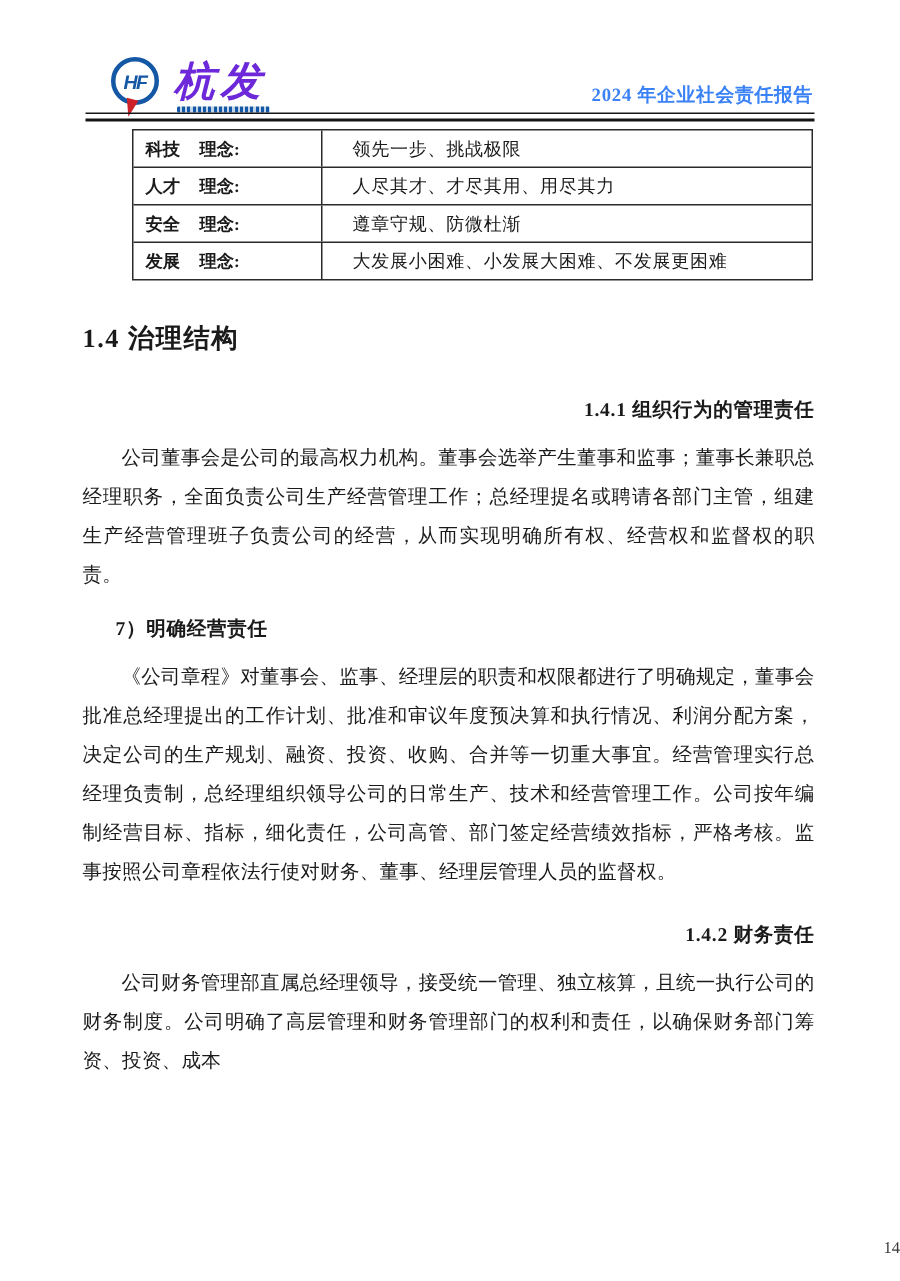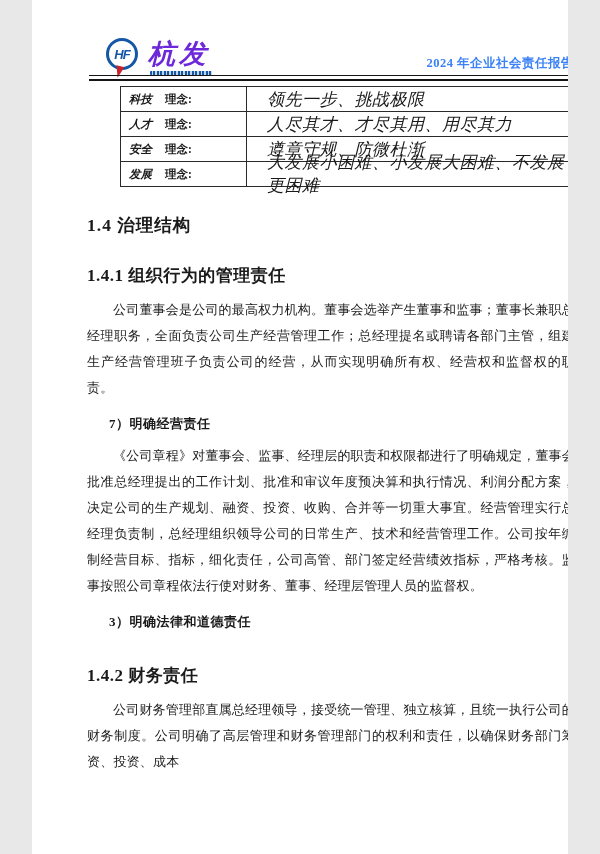--- a/index.html
+++ b/index.html
@@ -1,17 +1,17 @@
 <!DOCTYPE html>
 <html><head>
 <meta charset="utf-8">
 <style>
   html, body { margin:0; padding:0; background:#e8e8e8; }
   .page {
-    position:relative; width:536px; height:854px; margin:0 auto;
+    position:relative; width:600px; height:854px; margin:0 auto;
     background:#ffffff; overflow:hidden;
     font-family:"Liberation Serif","DejaVu Serif",serif;
     color:#1a1a1a;
   }
 
   
   .header { position:absolute; top:0; left:0; width:600px; height:84px; }
   .logo { position:absolute; top:38px; left:74px; width:200px; height:44px; }
   .logo-circle {
     position:absolute; top:0; left:0; width:26px; height:26px;
@@ -52,28 +52,28 @@
     position:absolute; top:86px; left:88px; width:454px;
     border:1.2px solid #2a2a2a; box-sizing:border-box; background:#fff;
   }
   .ct-row { display:flex; height:24px; border-bottom:1px solid #2a2a2a; align-items:center; }
   .ct-row:last-child { border-bottom:none; }
   .ct-left {
     width:126px; height:100%; box-sizing:border-box; border-right:1.2px solid #2a2a2a;
     display:flex; align-items:center; padding-left:8px;
     font-weight:bold; font-size:11.5px;
   }
-  .ct-left .cat { margin-right:13px;font-style:italic; }
-  .ct-right { flex:1; padding-left:20px; font-size:17px; letter-spacing:0.5px;font-style:italic; }
+  .ct-left .cat { margin-right:13px; }
+  .ct-right { flex:1; padding-left:20px; font-size:12px; letter-spacing:0.5px; }
 
   
   .content { position:absolute; top:183px; left:55px; width:488px; }
   .h1 { font-size:17.5px; font-weight:bold; margin:30px 0 0 0; letter-spacing:1px; }
-  .h2 { font-size:17px; font-weight:bold; margin:27px 0 0 0; letter-spacing:0.5px; }
-  .h2.second { margin-top:33px; }
+  .h2 { font-size:13px; font-weight:bold; margin:27px 0 0 0; letter-spacing:0.5px;text-align:right; }
+  .h2.second { margin-top:20px; }
   .h3 { font-size:13px; font-weight:bold; margin:14px 0 0 22px; letter-spacing:0.5px; }
   .h3.first { margin-top:20px; }
   .para {
     font-size:13px; line-height:26px; margin:10px 0 0 0;
     text-indent:2em; text-align:justify; letter-spacing:0.2px;
   }
 
   
   .page-number {
     position:absolute; top:826px; left:0; width:600px;
@@ -131,21 +131,20 @@
 
   <div class="content">
     <div class="h1">1.4 治理结构</div>
     <div class="h2">1.4.1 组织行为的管理责任</div>
 
     <p class="para">公司董事会是公司的最高权力机构。董事会选举产生董事和监事；董事长兼职总经理职务，全面负责公司生产经营管理工作；总经理提名或聘请各部门主管，组建生产经营管理班子负责公司的经营，从而实现明确所有权、经营权和监督权的职责。</p>
 
     <div class="h3">7）明确经营责任</div>
     <p class="para">《公司章程》对董事会、监事、经理层的职责和权限都进行了明确规定，董事会批准总经理提出的工作计划、批准和审议年度预决算和执行情况、利润分配方案，决定公司的生产规划、融资、投资、收购、合并等一切重大事宜。经营管理实行总经理负责制，总经理组织领导公司的日常生产、技术和经营管理工作。公司按年编制经营目标、指标，细化责任，公司高管、部门签定经营绩效指标，严格考核。监事按照公司章程依法行使对财务、董事、经理层管理人员的监督权。</p>
 
-    <div class="h3">3）明确法律和道德责任</div>
 
     <div class="h2 second">1.4.2 财务责任</div>
     <p class="para">公司财务管理部直属总经理领导，接受统一管理、独立核算，且统一执行公司的财务制度。公司明确了高层管理和财务管理部门的权利和责任，以确保财务部门筹资、投资、成本</p>
   </div>
 
   <div class="page-number">14</div>
 
 </div>
 
 </body></html>

